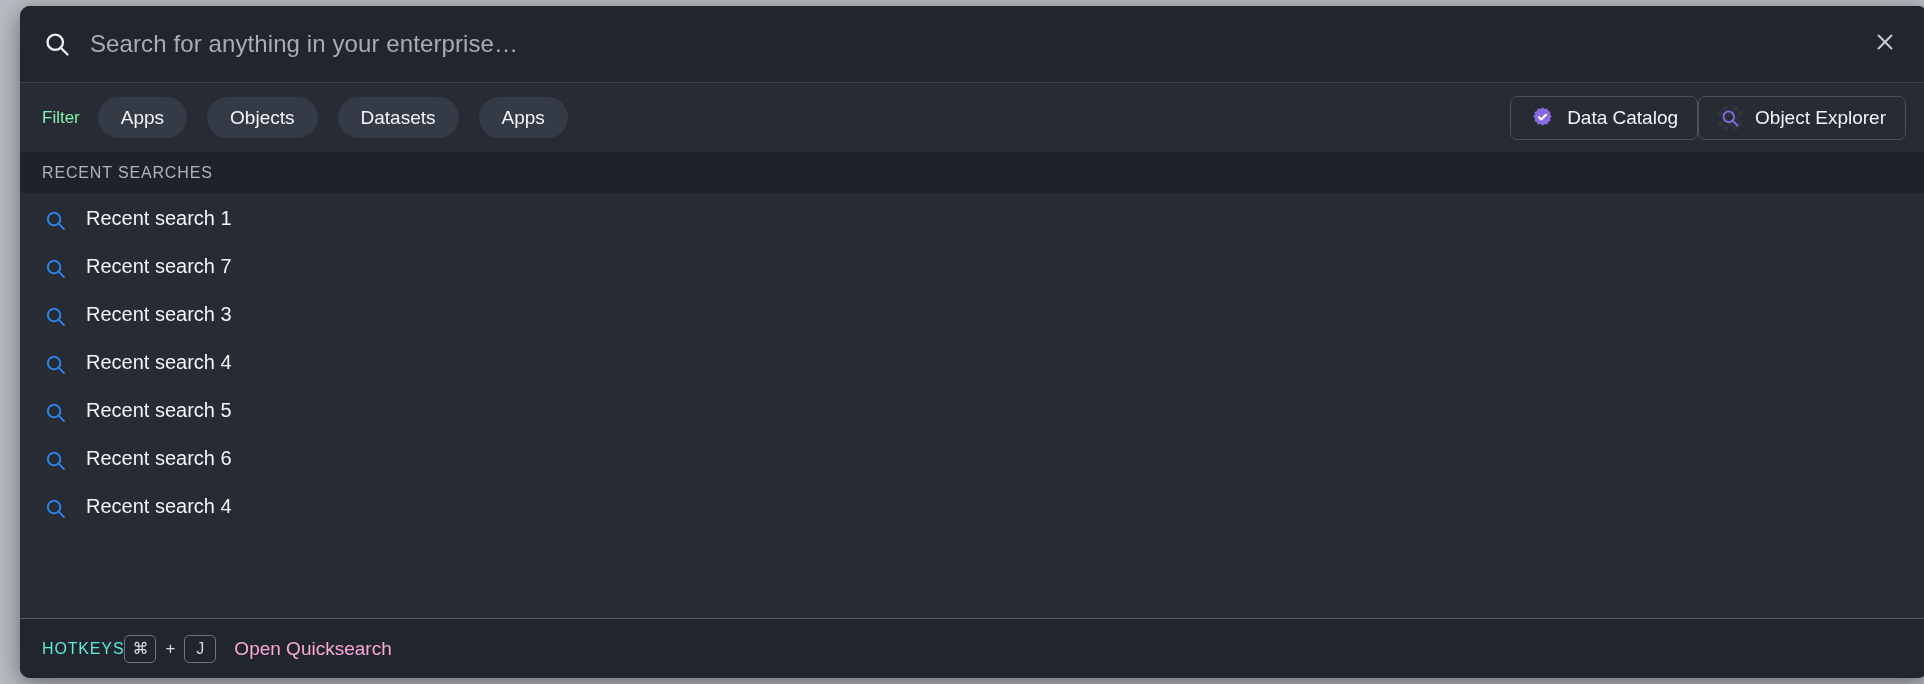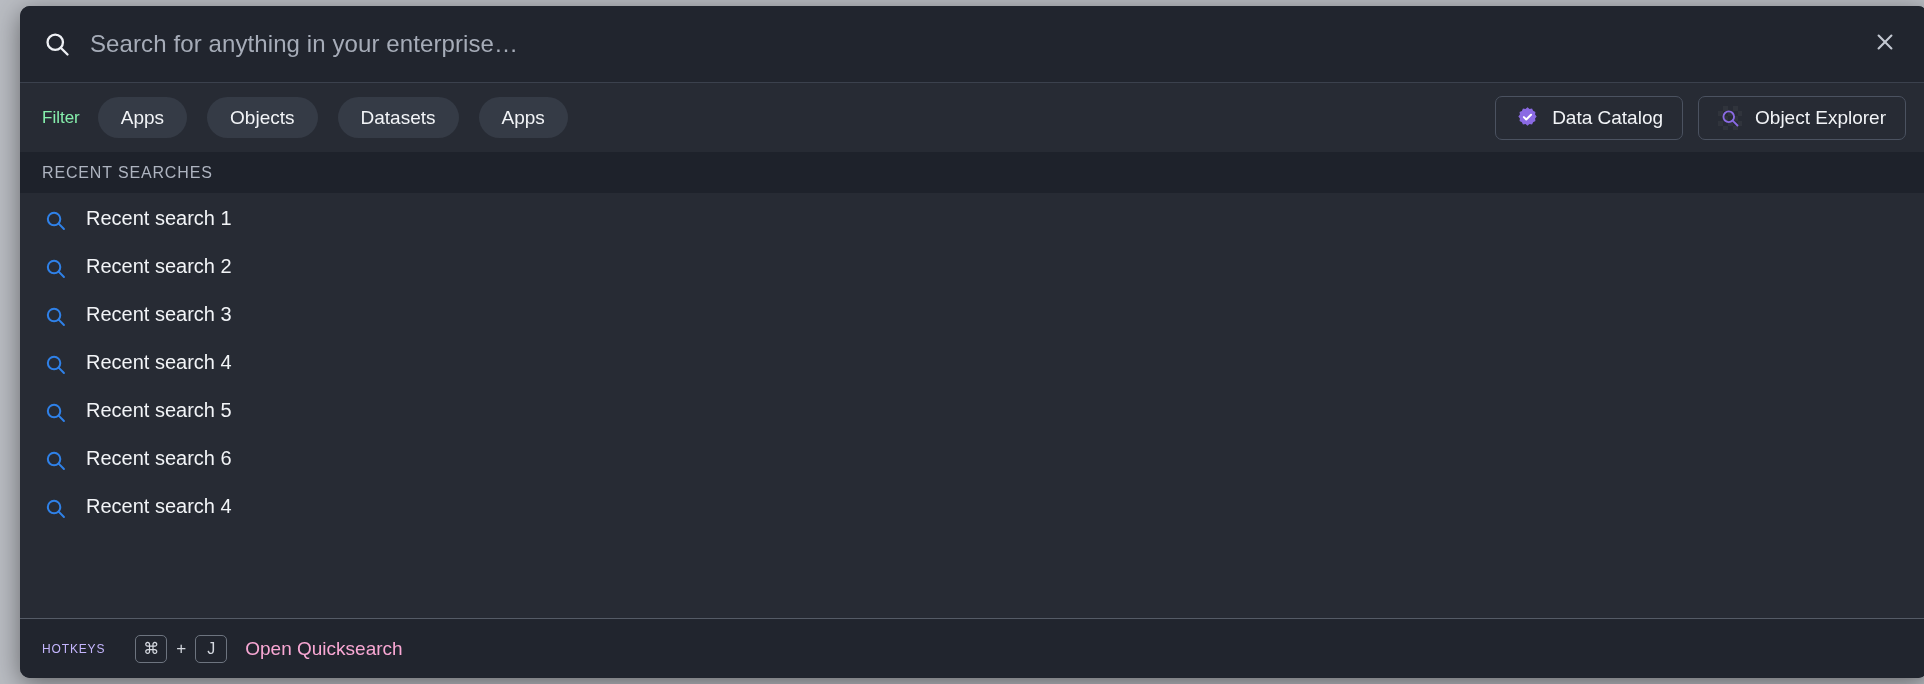--- a/index.html
+++ b/index.html
@@ -106,21 +106,20 @@
     cursor: pointer;
     white-space: nowrap;
     border: none;
     font-family: "Liberation Sans", sans-serif;
     line-height: 1.15;
   }
   .filter-spacer { flex: 1 1 auto; }
   .ctx-buttons {
     display: flex;
     align-items: flex-start;
-    gap: 15px;
   }
   .ctx-button {
     display: flex;
     align-items: center;
     gap: 13px;
     background: transparent;
     border: 1px solid #4b5260;
     border-radius: 7px;
     padding: 9px 19px;
     color: #f2f4f7;
@@ -200,24 +199,23 @@
     flex: 0 0 60px;
     height: 60px;
     background: #21252e;
     border-top: 1px solid #555b66;
     display: flex;
     align-items: center;
     padding: 0 22px;
     box-sizing: border-box;
   }
   .hotkeys-label {
-    color: #c4b5fd;
-    font-size: 12px;
+    color: #5eead4;
+    font-size: 16px;
     letter-spacing: 0.85px;
-    margin-right: 30px;
   }
   .hotkey-combo {
     display: flex;
     align-items: center;
     gap: 9px;
   }
   .key-chip {
     min-width: 16px;
     height: 22px;
     padding: 2px 7px;
@@ -315,21 +313,21 @@
       <span class="result-label">Recent search 1</span>
     </div>
 
     <div class="result-item">
       <span class="result-icon">
         <svg width="23" height="23" viewBox="0 0 24 24" fill="none" stroke="#2f81e8" stroke-width="2.1" stroke-linecap="round">
           <circle cx="10.5" cy="10.5" r="6.5"></circle>
           <line x1="15.3" y1="15.3" x2="20.8" y2="20.8"></line>
         </svg>
       </span>
-      <span class="result-label">Recent search 2</span>
+      <span class="result-label">Recent search 7</span>
     </div>
 
     <div class="result-item">
       <span class="result-icon">
         <svg width="23" height="23" viewBox="0 0 24 24" fill="none" stroke="#2f81e8" stroke-width="2.1" stroke-linecap="round">
           <circle cx="10.5" cy="10.5" r="6.5"></circle>
           <line x1="15.3" y1="15.3" x2="20.8" y2="20.8"></line>
         </svg>
       </span>
       <span class="result-label">Recent search 3</span>

